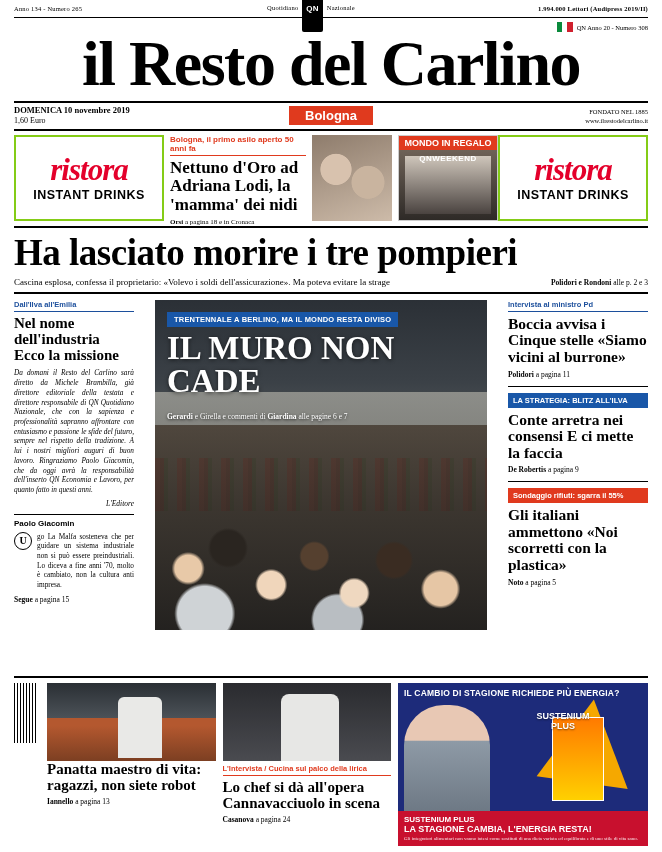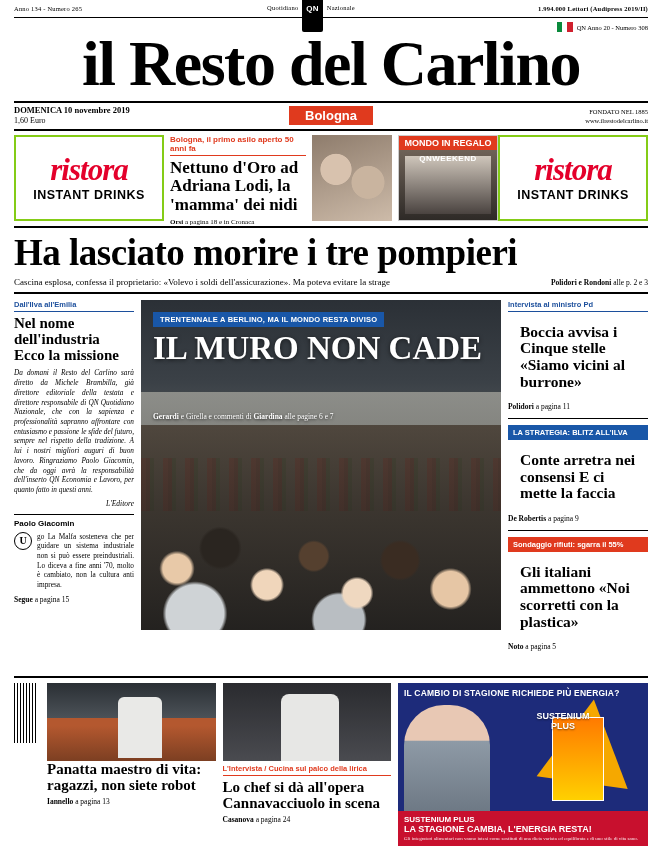--- a/index.html
+++ b/index.html
@@ -116,21 +116,21 @@
   }
   .subhead {
     display:flex; align-items:baseline; justify-content:space-between;
     margin-top:6px; padding-bottom:5px; border-bottom:2px solid #000;
   }
   .subhead .s1 { font-size:9px; }
   .subhead .s2 { font-size:7.5px; }
   .subhead .s2 b { font-weight:700; }
 
   
-  .cols { display:flex; margin-top:6px; gap:7px; height:330px; }
+  .cols { display:flex; margin-top:6px; gap:21px; height:330px; }
   .col-l { width:120px; }
   .col-c { flex:1; }
   .col-r { width:140px; }
 
   .kicker-blue {
     color:#1c4f9c; font-family:"Liberation Sans",sans-serif; font-weight:700;
     font-size:7.5px; border-bottom:1px solid #1c4f9c; padding-bottom:2px; margin-bottom:4px;
   }
   .col-l h2 {
     margin:0 0 5px; font-family:"Liberation Serif",serif; font-weight:700;
@@ -191,21 +191,21 @@
   }
   .photo .pcred {
     position:absolute; top:112px; left:12px; color:#fff; font-size:7.5px;
     text-shadow:0 1px 3px rgba(0,0,0,.8);
   }
   .photo .pcred b { font-weight:700; }
 
   
   .rblock { margin-bottom:7px; }
   .rblock h3 {
-    margin:12px; font-family:"Liberation Serif",serif; font-weight:700;
+    margin:0; font-family:"Liberation Serif",serif; font-weight:700;
     font-size:15.5px; line-height:1.07;
   }
   .rblock .ref { font-size:7.5px; margin-top:4px; }
   .rblock .ref b { font-weight:700; }
   .tag-blue, .tag-red {
     color:#fff; font-family:"Liberation Sans",sans-serif; font-weight:700;
     font-size:7.5px; padding:3px 5px; display:block; margin-bottom:4px;
   }
   .tag-blue { background:#1957a8; }
   .tag-red { background:#e03a1e; }

